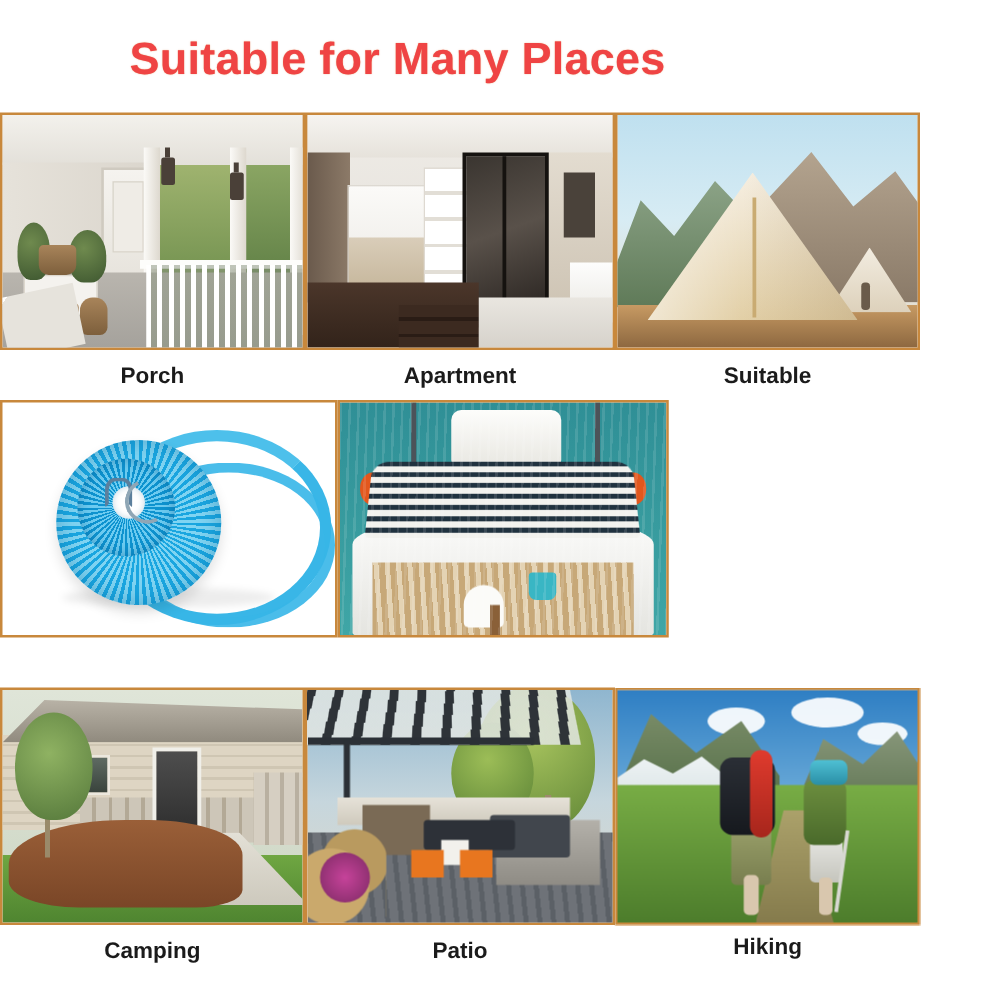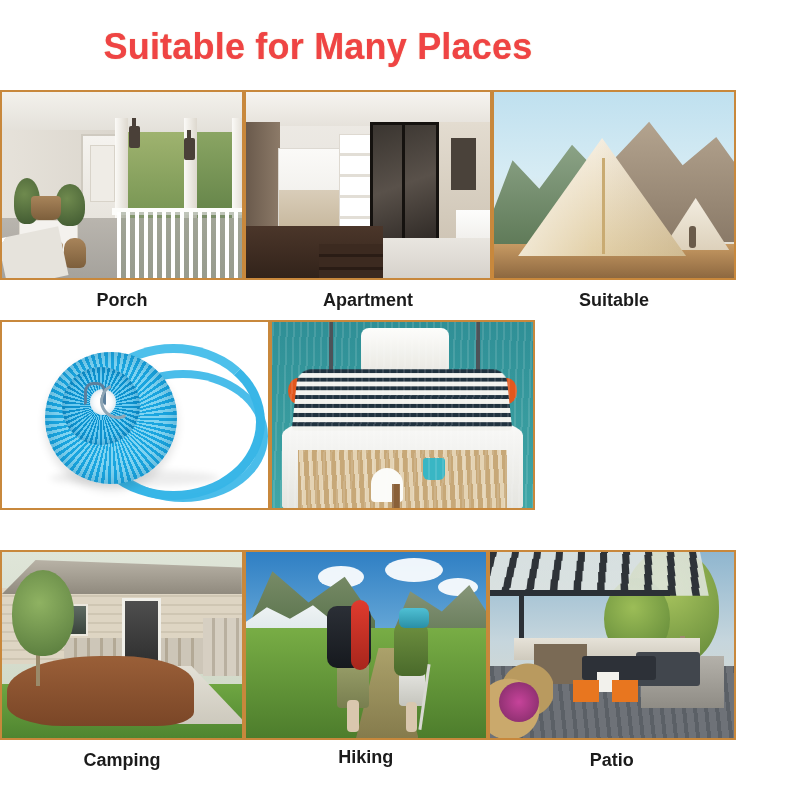--- a/index.html
+++ b/index.html
@@ -326,20 +326,43 @@
           <div class="lay by-door"></div>
           <div class="lay by-lawn"></div>
           <div class="lay by-walk"></div>
           <div class="lay by-mulch"></div>
           <div class="lay by-tree"></div>
           <div class="lay by-leaf"></div>
         </div>
         <div class="caption">Camping</div>
       </div>
 
+      <div class="cell c2">
+        <div class="photo pt-sky">
+          <div class="lay pt-tree"></div>
+          <div class="lay pt-tree2"></div>
+          <div class="lay pt-trunk"></div>
+          <div class="lay pt-perg"></div>
+          <div class="lay pt-pergbeam"></div>
+          <div class="lay pt-post"></div>
+          <div class="lay pt-wall"></div>
+          <div class="lay pt-deck"></div>
+          <div class="lay pt-planter"></div>
+          <div class="lay pt-bar"></div>
+          <div class="lay pt-sofa2"></div>
+          <div class="lay pt-sofa"></div>
+          <div class="lay pt-table"></div>
+          <div class="lay pt-ott1"></div>
+          <div class="lay pt-ott2"></div>
+          <div class="lay pt-grass"></div>
+          <div class="lay pt-flower"></div>
+        </div>
+        <div class="caption">Patio</div>
+      </div>
+
       <div class="cell c3">
         <div class="photo hk-sky">
           <div class="lay hk-cloud" style="left:30%;top:14px;width:46px;height:22px;"></div>
           <div class="lay hk-cloud" style="left:58%;top:6px;width:58px;height:24px;"></div>
           <div class="lay hk-cloud" style="left:80%;top:26px;width:40px;height:18px;"></div>
           <div class="lay hk-mtn"></div>
           <div class="lay hk-mtn2"></div>
           <div class="lay hk-snow"></div>
           <div class="lay hk-meadow"></div>
           <div class="lay hk-trail"></div>
@@ -349,39 +372,16 @@
           <div class="lay hk-roll2"></div>
           <div class="lay hk-pole"></div>
           <div class="lay hk-body1"></div>
           <div class="lay hk-leg1"></div>
           <div class="lay hk-pack1"></div>
           <div class="lay hk-roll1"></div>
         </div>
         <div class="caption high">Hiking</div>
       </div>
 
-      <div class="cell c2">
-        <div class="photo pt-sky">
-          <div class="lay pt-tree"></div>
-          <div class="lay pt-tree2"></div>
-          <div class="lay pt-trunk"></div>
-          <div class="lay pt-perg"></div>
-          <div class="lay pt-pergbeam"></div>
-          <div class="lay pt-post"></div>
-          <div class="lay pt-wall"></div>
-          <div class="lay pt-deck"></div>
-          <div class="lay pt-planter"></div>
-          <div class="lay pt-bar"></div>
-          <div class="lay pt-sofa2"></div>
-          <div class="lay pt-sofa"></div>
-          <div class="lay pt-table"></div>
-          <div class="lay pt-ott1"></div>
-          <div class="lay pt-ott2"></div>
-          <div class="lay pt-grass"></div>
-          <div class="lay pt-flower"></div>
-        </div>
-        <div class="caption">Patio</div>
-      </div>
-
     </div>
 
   </div>
 </div>
 
 </body></html>

